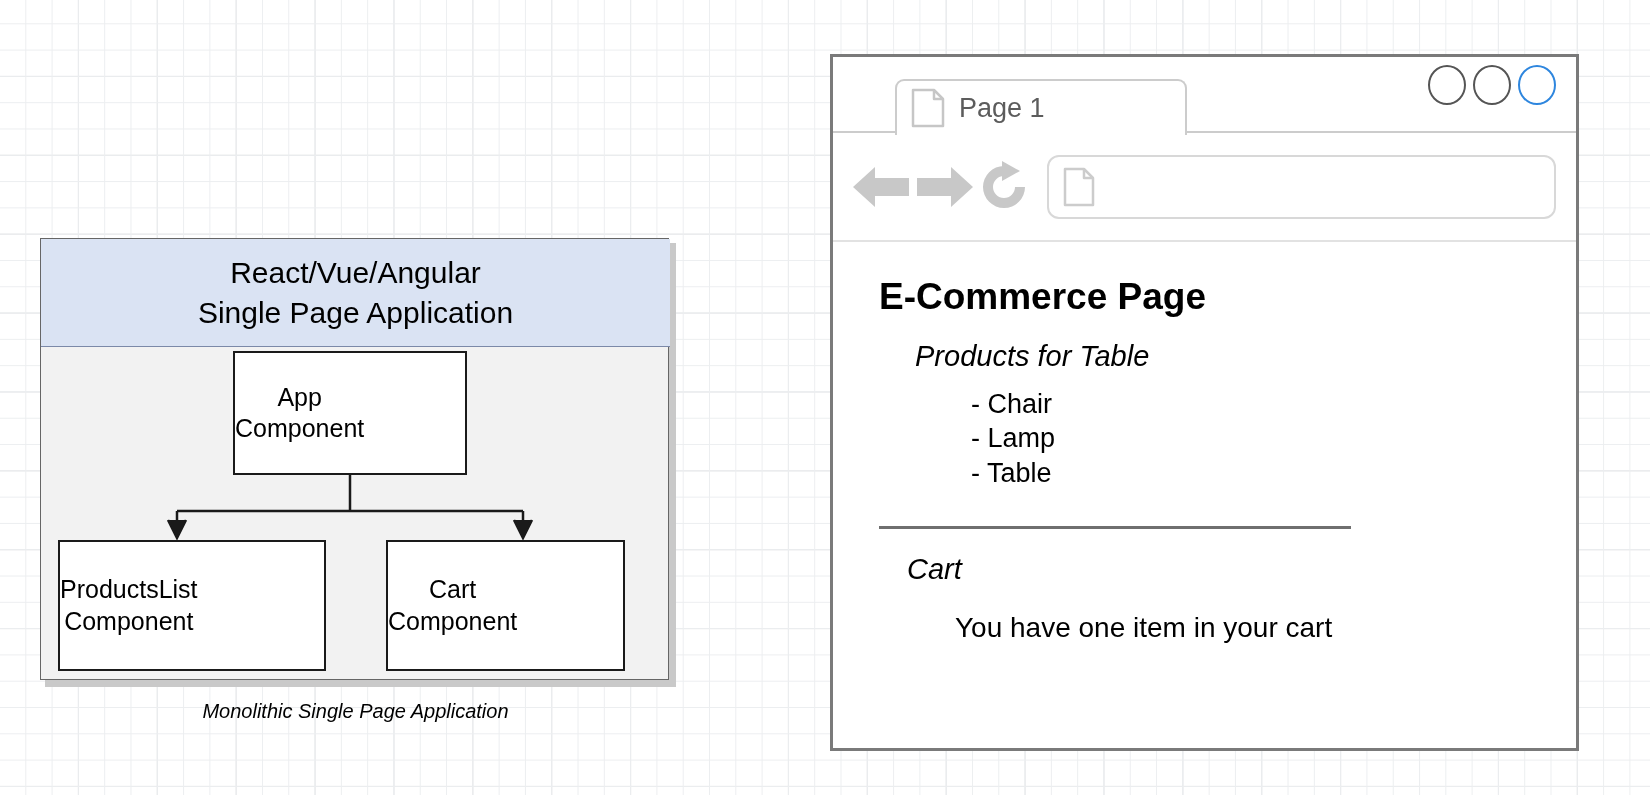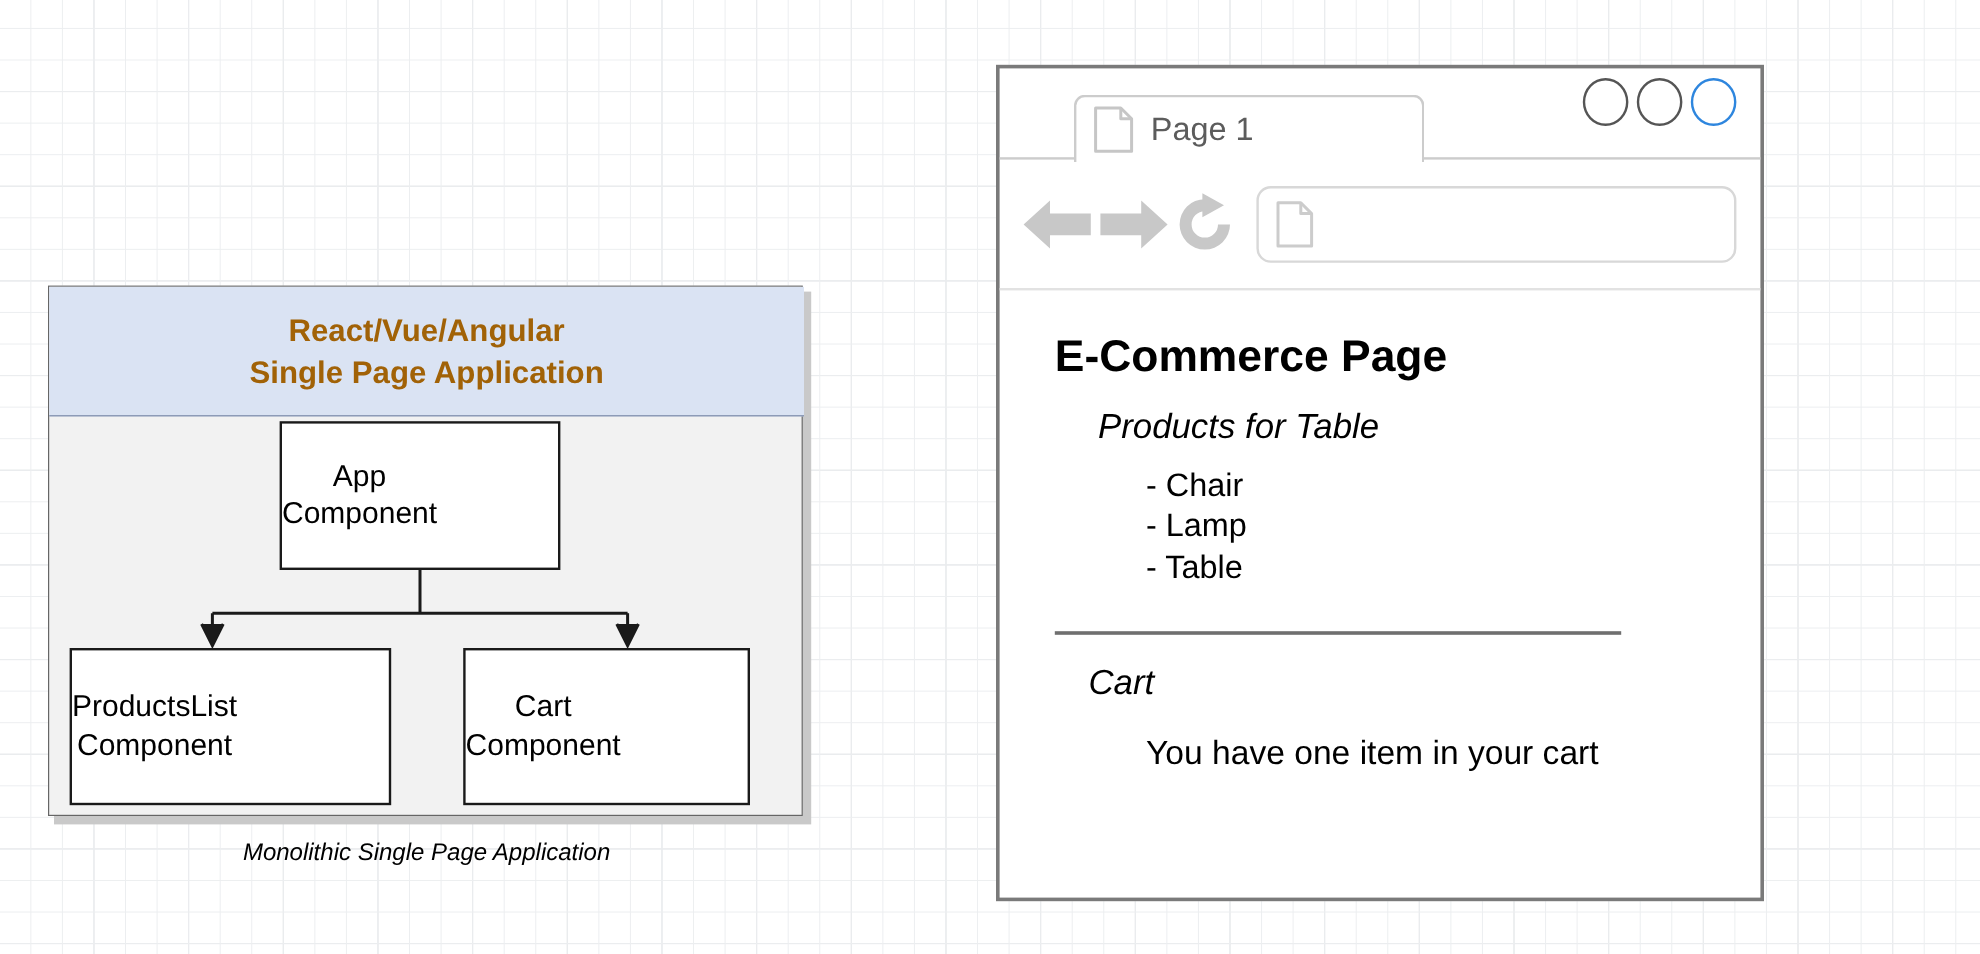--- a/index.html
+++ b/index.html
@@ -68,23 +68,23 @@
     height: 108px;
     background: #dae3f3;
     border-bottom: 1px solid #7b89a8;
     box-sizing: border-box;
     display: flex;
     align-items: center;
     justify-content: center;
     text-align: center;
   }
   #monolith-header .title-text {
-    font-size: 26px;
-    font-weight: bold;
-    color: #a16207;
+    font-size: 30px;
+    font-weight: normal;
+    color: #000000;
     line-height: 1.33;
   }
 
   .component-box {
     position: absolute;
     background: #ffffff;
     border: 2px solid #1a1a1a;
     box-sizing: border-box;
     display: flex;
     align-items: center;
@@ -138,21 +138,21 @@
     font-size: 20px;
     font-style: italic;
     color: #000000;
   }
 
   
   #browser-window {
     position: absolute;
     left: 830px;
     top: 54px;
-    width: 640px;
+    width: 749px;
     height: 697px;
     border: 3px solid #7a7a7a;
     background: #ffffff;
     box-sizing: border-box;
   }
   #browser-tabbar {
     position: absolute;
     left: 0; top: 0;
     width: 100%;
     height: 76px;
@@ -244,20 +244,21 @@
   }
   #products-list {
     list-style: none;
     margin: 0 0 0 76px;
     padding: 0;
   }
   #products-list li {
     font-size: 27px;
     color: #000000;
     line-height: 1.27;
+    margin-left: 16px;
   }
   #content-divider {
     margin: 36px 0 0 0;
     border: none;
     border-top: 3px solid #6f6f6f;
     width: 472px;
   }
   #cart-subheading {
     font-size: 29px;
     font-style: italic;

